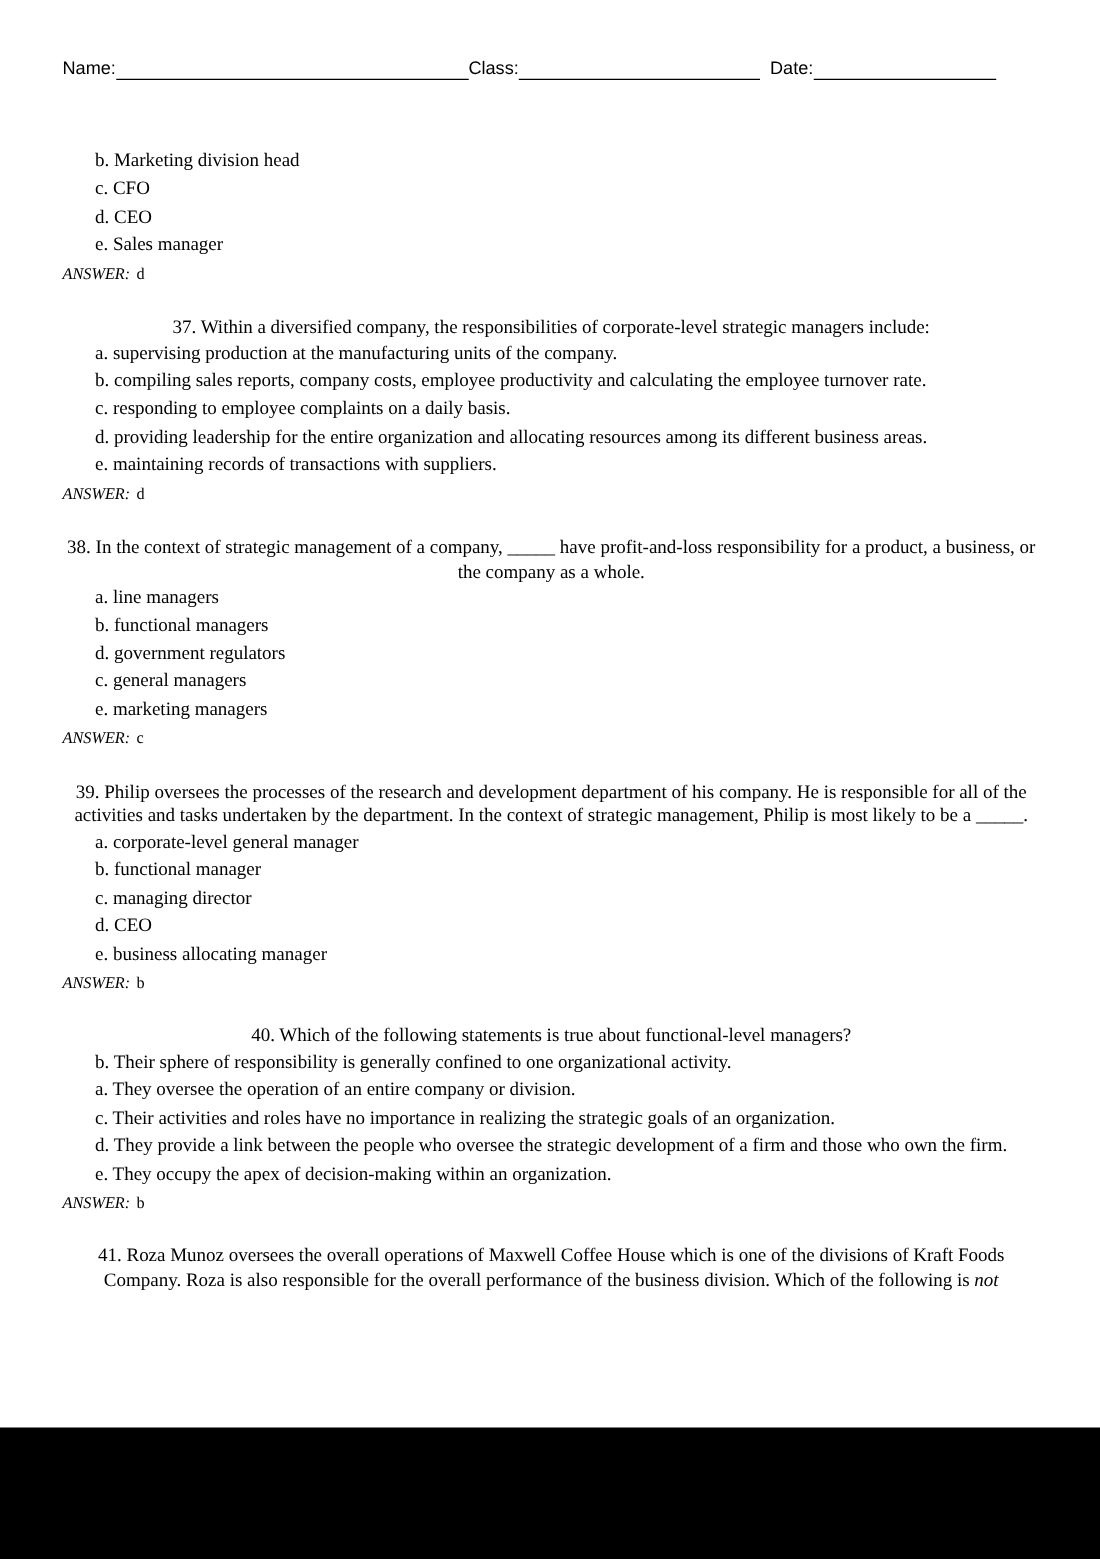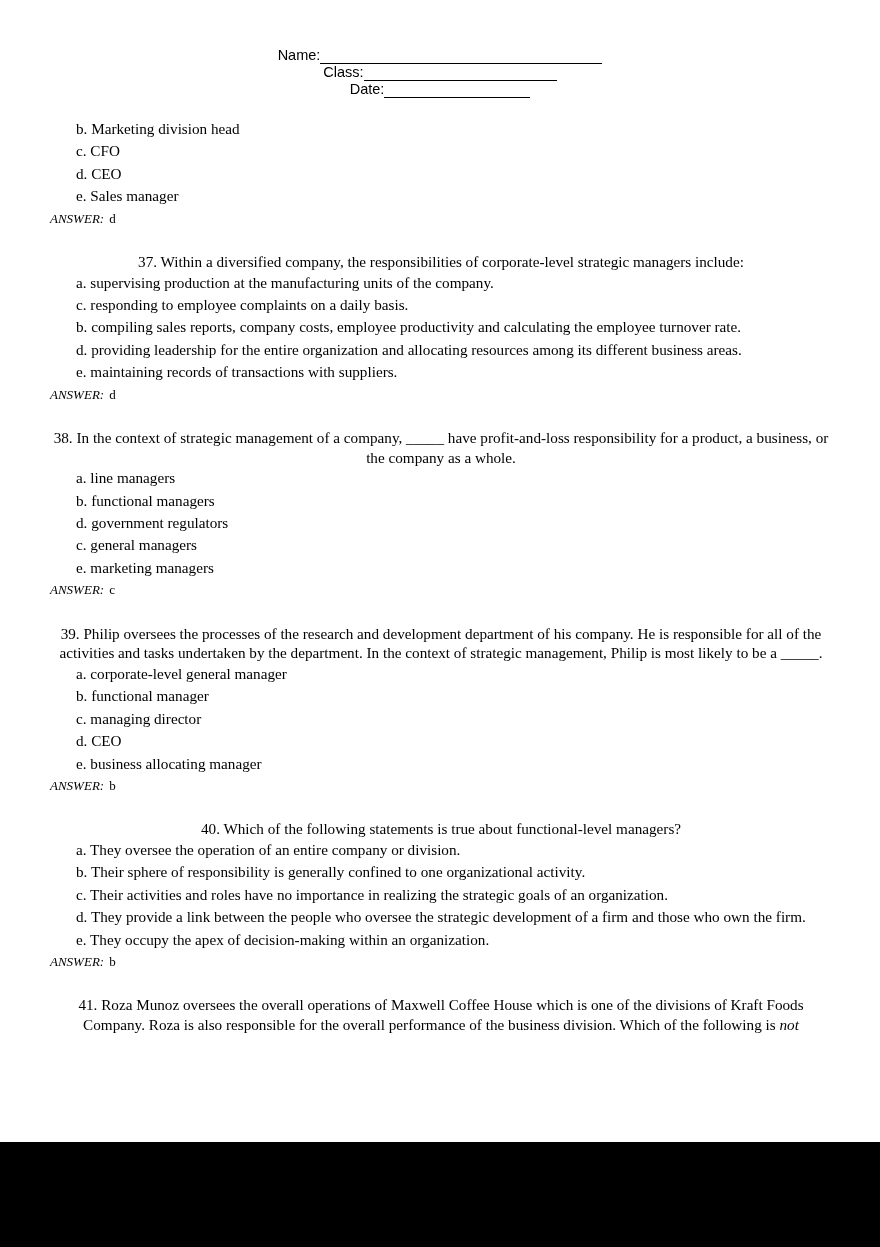--- a/index.html
+++ b/index.html
@@ -29,26 +29,25 @@
   }
 
   
   .doc-header {
     position: absolute;
     left: 50px;
     top: 47px;
     width: 780px;
     height: 24px;
     display: flex;
-    align-items: center;
+    align-items: flex-start;
     font-family: "Liberation Sans", "DejaVu Sans", sans-serif;
     font-size: 14.5px;
     line-height: 17px;
     white-space: nowrap;
-    flex-direction: column;
   }
   .hdr-field {
     display: flex;
     align-items: flex-end;
   }
   .hdr-label {
     font-family: "Liberation Sans", "DejaVu Sans", sans-serif;
     font-size: 14.5px;
     color: #000;
     letter-spacing: 0px;
@@ -154,22 +153,22 @@
       </ul>
       <p class="answer"><span class="ans-label">ANSWER:</span><span class="ans-value">d</span></p>
     </div>
 
     <div class="gap-block"></div>
 
     <div class="qblock">
       <p class="qstem">37. Within a diversified company, the responsibilities of corporate-level strategic managers include:</p>
       <ul class="options">
         <li class="option">a. supervising production at the manufacturing units of the company.</li>
+        <li class="option">b. compiling sales reports, company costs, employee productivity and calculating the employee turnover rate.</li>
         <li class="option">c. responding to employee complaints on a daily basis.</li>
-        <li class="option">b. compiling sales reports, company costs, employee productivity and calculating the employee turnover rate.</li>
         <li class="option">d. providing leadership for the entire organization and allocating resources among its different business areas.</li>
         <li class="option">e. maintaining records of transactions with suppliers.</li>
       </ul>
       <p class="answer"><span class="ans-label">ANSWER:</span><span class="ans-value">d</span></p>
     </div>
 
     <div class="gap-block"></div>
 
     <div class="qblock">
       <p class="qstem">38. In the context of strategic management of a company, _____ have profit-and-loss responsibility for a product, a business, or the company as a whole.</p>
@@ -195,22 +194,22 @@
         <li class="option">e. business allocating manager</li>
       </ul>
       <p class="answer"><span class="ans-label">ANSWER:</span><span class="ans-value">b</span></p>
     </div>
 
     <div class="gap-block"></div>
 
     <div class="qblock">
       <p class="qstem">40. Which of the following statements is true about functional-level managers?</p>
       <ul class="options">
+        <li class="option">b. Their sphere of responsibility is generally confined to one organizational activity.</li>
         <li class="option">a. They oversee the operation of an entire company or division.</li>
-        <li class="option">b. Their sphere of responsibility is generally confined to one organizational activity.</li>
         <li class="option">c. Their activities and roles have no importance in realizing the strategic goals of an organization.</li>
         <li class="option">d. They provide a link between the people who oversee the strategic development of a firm and those who own the firm.</li>
         <li class="option">e. They occupy the apex of decision-making within an organization.</li>
       </ul>
       <p class="answer"><span class="ans-label">ANSWER:</span><span class="ans-value">b</span></p>
     </div>
 
     <div class="gap-block"></div>
 
     <div class="qblock">

